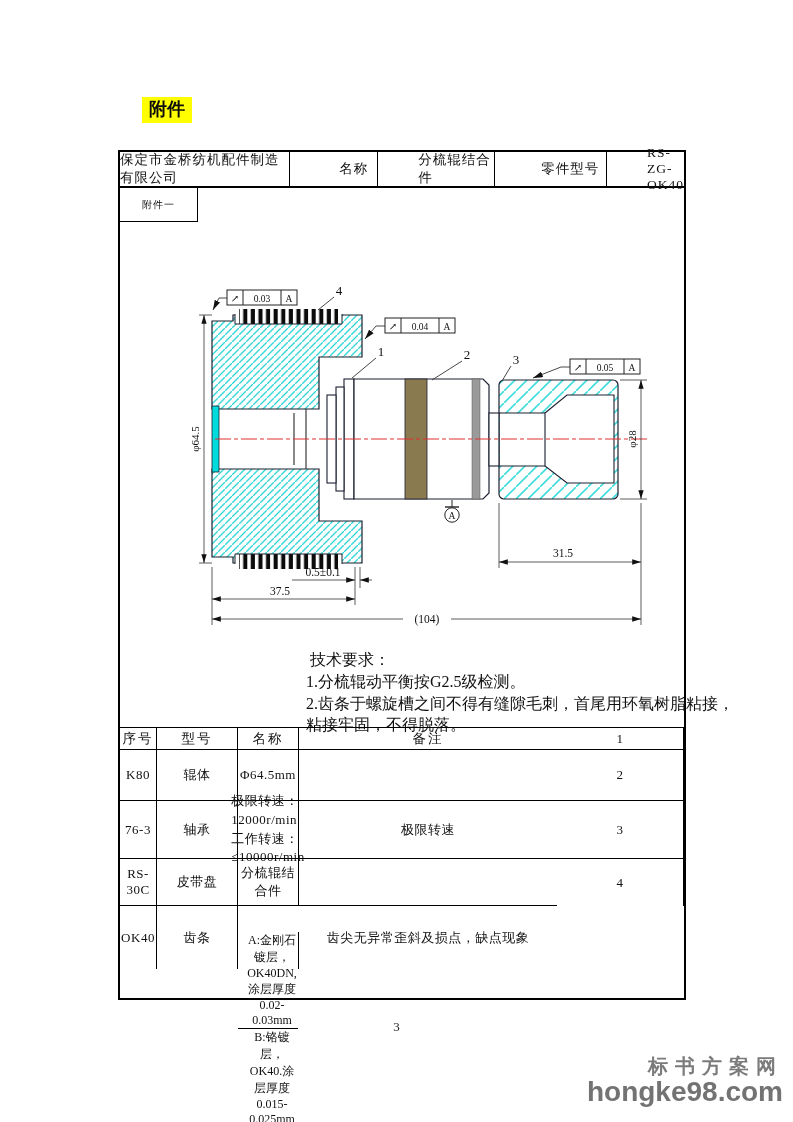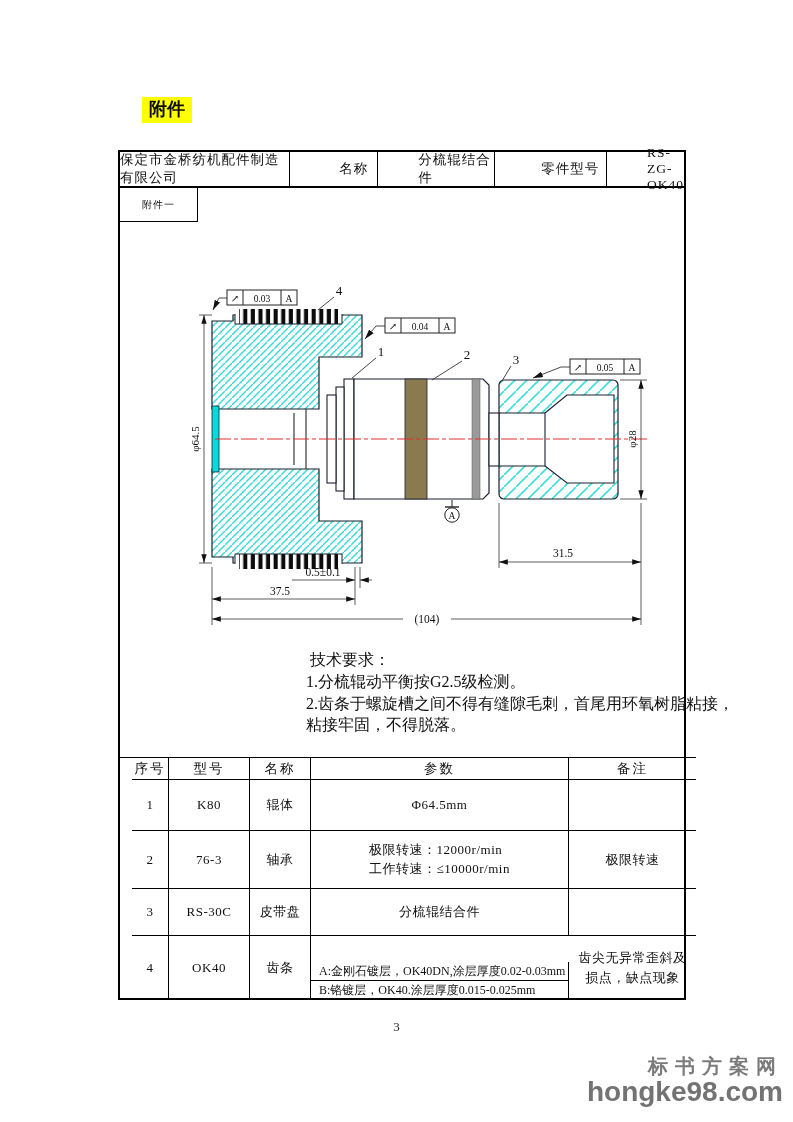--- a/index.html
+++ b/index.html
@@ -22,24 +22,24 @@
   .tab-box{position:absolute;left:0;top:36px;width:78px;height:34px;border-right:1.5px solid #000;
         border-bottom:1.5px solid #000;box-sizing:border-box;display:flex;align-items:center;
         justify-content:center;font-size:10px;letter-spacing:1px;}
   
   .drawing-svg{position:absolute;left:0;top:71px;width:564px;height:436px;}
   
   .tech-req{position:absolute;left:138px;top:497px;width:438px;font-size:16px;line-height:1.34;margin-left:48px;}
   .tech-req .tr-title{margin:0 0 1px 4px;}
   .tech-req .tr-item{margin:0;}
   
-  .parts-table{position:absolute;left:0;top:605px;width:564px;height:243px;
+  .parts-table{position:absolute;left:0;top:575px;width:564px;height:243px;
         border-top:1.5px solid #000;box-sizing:content-box;
         display:grid;grid-template-columns:37px 81px 61px 258px 1fr;
-        grid-template-rows:22px 51px 58px 47px 63px;padding-left:12px;}
+        grid-template-rows:22px 51px 58px 47px 63px;}
   .pt-cell{border-right:1px solid #000;border-bottom:1px solid #000;box-sizing:border-box;
         display:flex;align-items:center;justify-content:center;font-size:13px;
         text-align:center;letter-spacing:0.5px;}
   .pt-cell.last-col{border-right:none;}
   .pt-cell.last-row{border-bottom:none;}
   .pt-head{font-size:13.5px;letter-spacing:2px;}
   .pt-param2{flex-direction:column;line-height:1.45;}
   .pt-param2 .inner{text-align:left;}
   .pt-split{flex-direction:column;align-items:stretch;justify-content:stretch;padding:0;margin-top:26px;}
   .pt-split .half{flex:1;display:flex;align-items:center;padding-left:8px;font-size:12px;
@@ -233,21 +233,20 @@
       <p class="tr-title">技术要求：</p>
       <p class="tr-item">1.分梳辊动平衡按G2.5级检测。</p>
       <p class="tr-item">2.齿条于螺旋槽之间不得有缝隙毛刺，首尾用环氧树脂粘接，粘接牢固，不得脱落。</p>
     </div>
 
     <div class="parts-table">
 
       <div class="pt-cell pt-head">序号</div>
       <div class="pt-cell pt-head">型号</div>
       <div class="pt-cell pt-head">名称</div>
-      <div class="pt-cell pt-head">参数</div>
       <div class="pt-cell pt-head last-col">备注</div>
 
       <div class="pt-cell">1</div>
       <div class="pt-cell">K80</div>
       <div class="pt-cell">辊体</div>
       <div class="pt-cell">Φ64.5mm</div>
       <div class="pt-cell last-col"></div>
 
       <div class="pt-cell">2</div>
       <div class="pt-cell">76-3</div>

